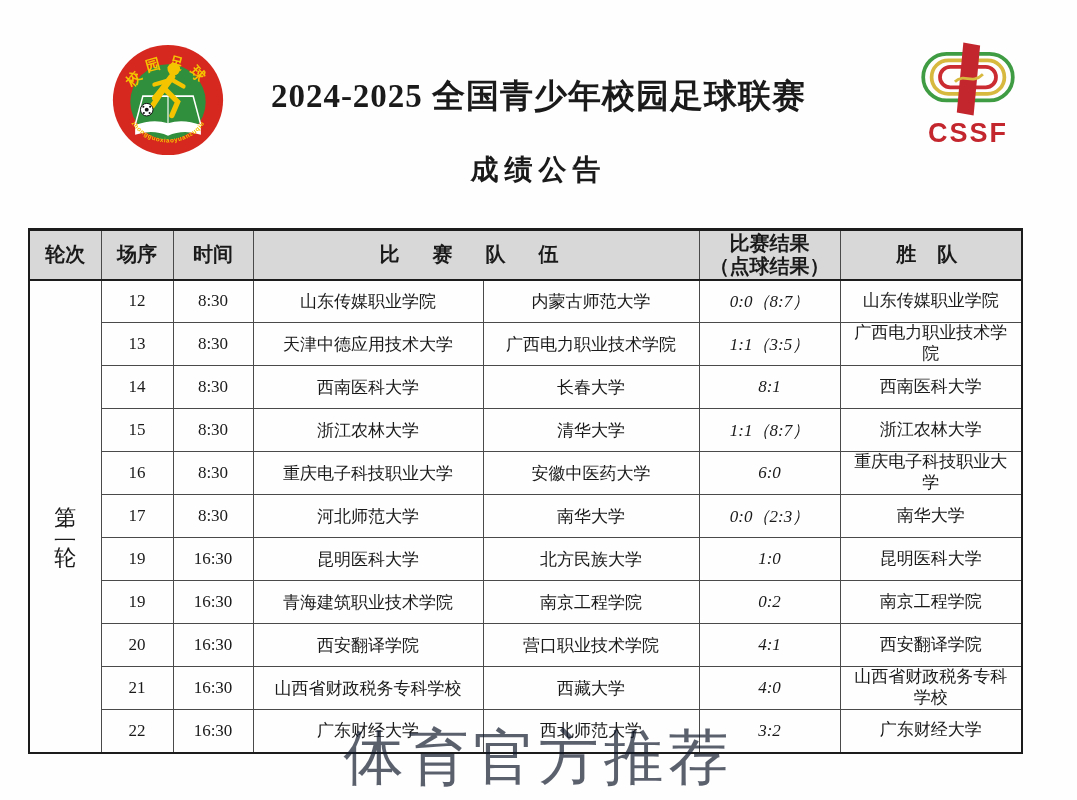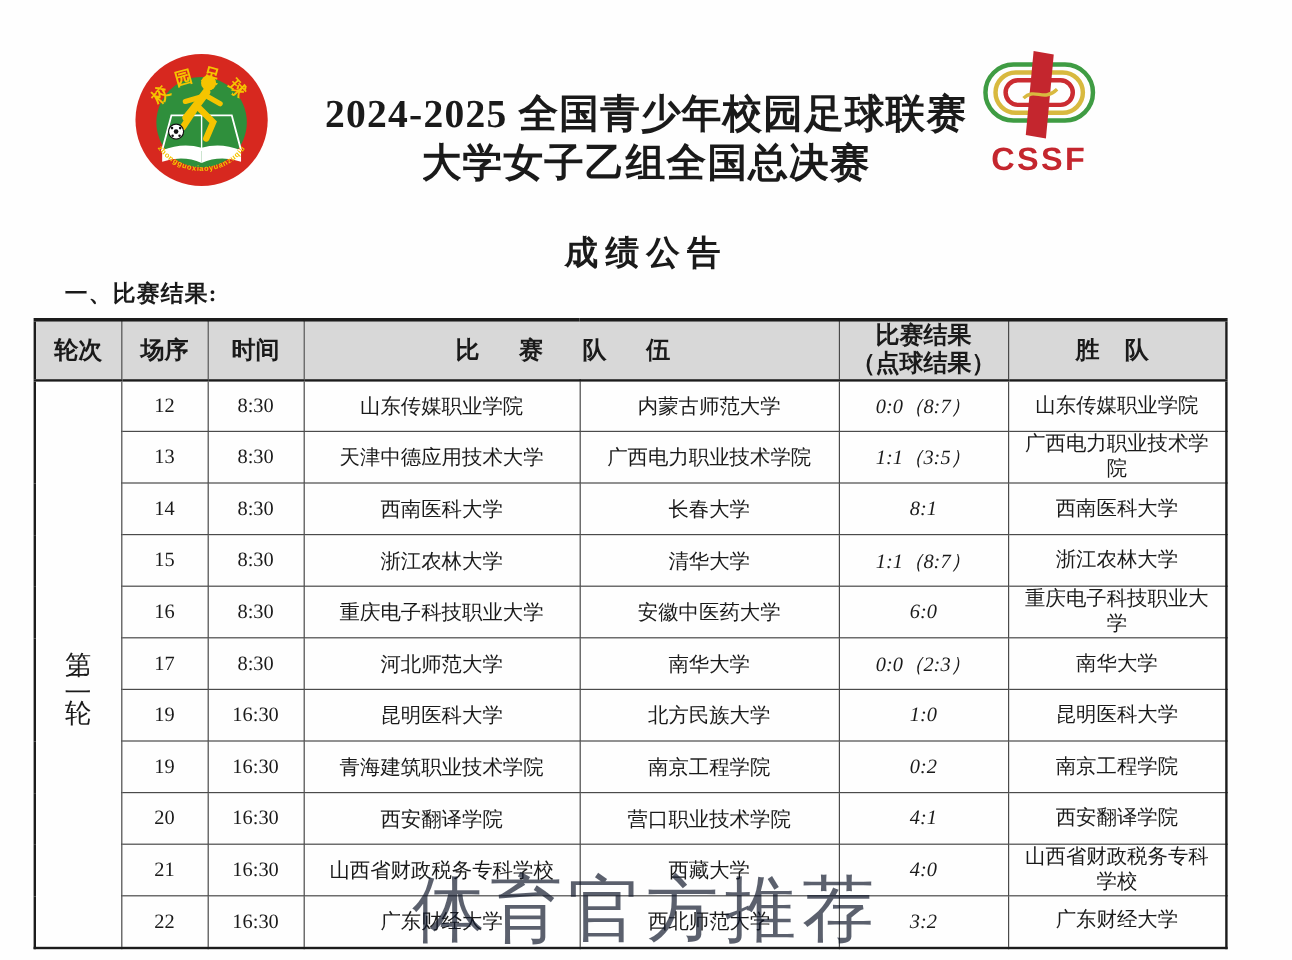--- a/index.html
+++ b/index.html
@@ -6,21 +6,21 @@
   html,body { background:#ffffff; }
   body { font-family:"Liberation Serif","DejaVu Serif",serif; color:#1a1a1a; }
   .page {
     position:relative; width:1077px; height:800px; margin:0 auto;
     background:#fefefe; overflow:hidden;
   }
 
   
   .masthead { position:relative; height:228px; }
   .logo-campus { position:absolute; left:110px; top:42px; width:116px; height:116px; }
-  .logo-cssf { position:absolute; left:810px; top:40px; width:112px; text-align:center; }
+  .logo-cssf { position:absolute; left:912px; top:40px; width:112px; text-align:center; }
   .logo-cssf svg { width:112px; height:78px; display:block; }
   .cssf-label {
     font-family:"Liberation Sans",sans-serif; font-weight:bold; color:#c4262e;
     font-size:27px; letter-spacing:2px; line-height:1; margin-top:2px;
   }
   .titles { text-align:center; padding-top:76px; }
   .title-line { font-size:33px; font-weight:bold; line-height:1.24; letter-spacing:1px; }
   .subtitle { font-size:28px; font-weight:bold; margin-top:34px; letter-spacing:6px; }
 
   
@@ -117,26 +117,24 @@
         <rect x="21" y="21" width="78" height="36" rx="18" fill="none" stroke="#d8b93f" stroke-width="4"></rect>
         <rect x="30" y="28" width="60" height="22" rx="11" fill="none" stroke="#cb2c31" stroke-width="4"></rect>
         <path d="M55 2 L73 5 L66 80 L48 77 Z" fill="#c4262e"></path>
         <path d="M46 44 C56 34 64 48 76 36" stroke="#d8b93f" stroke-width="3" fill="none"></path>
       </svg>
       <div class="cssf-label">CSSF</div>
     </div>
 
     <div class="titles">
       <div class="title-line">2024-2025 全国青少年校园足球联赛</div>
-      <div class="title-line">大学女子乙组全国总决赛</div>
       <div class="subtitle">成绩公告</div>
     </div>
   </div>
 
-  <div class="section-heading">一、比赛结果:</div>
 
   <table class="results">
     <colgroup>
       <col style="width:72px">
         <col style="width:72px">
         <col style="width:80px">
       <col style="width:230px">
         <col style="width:216px">
         <col style="width:141px">
         <col style="width:182px">

